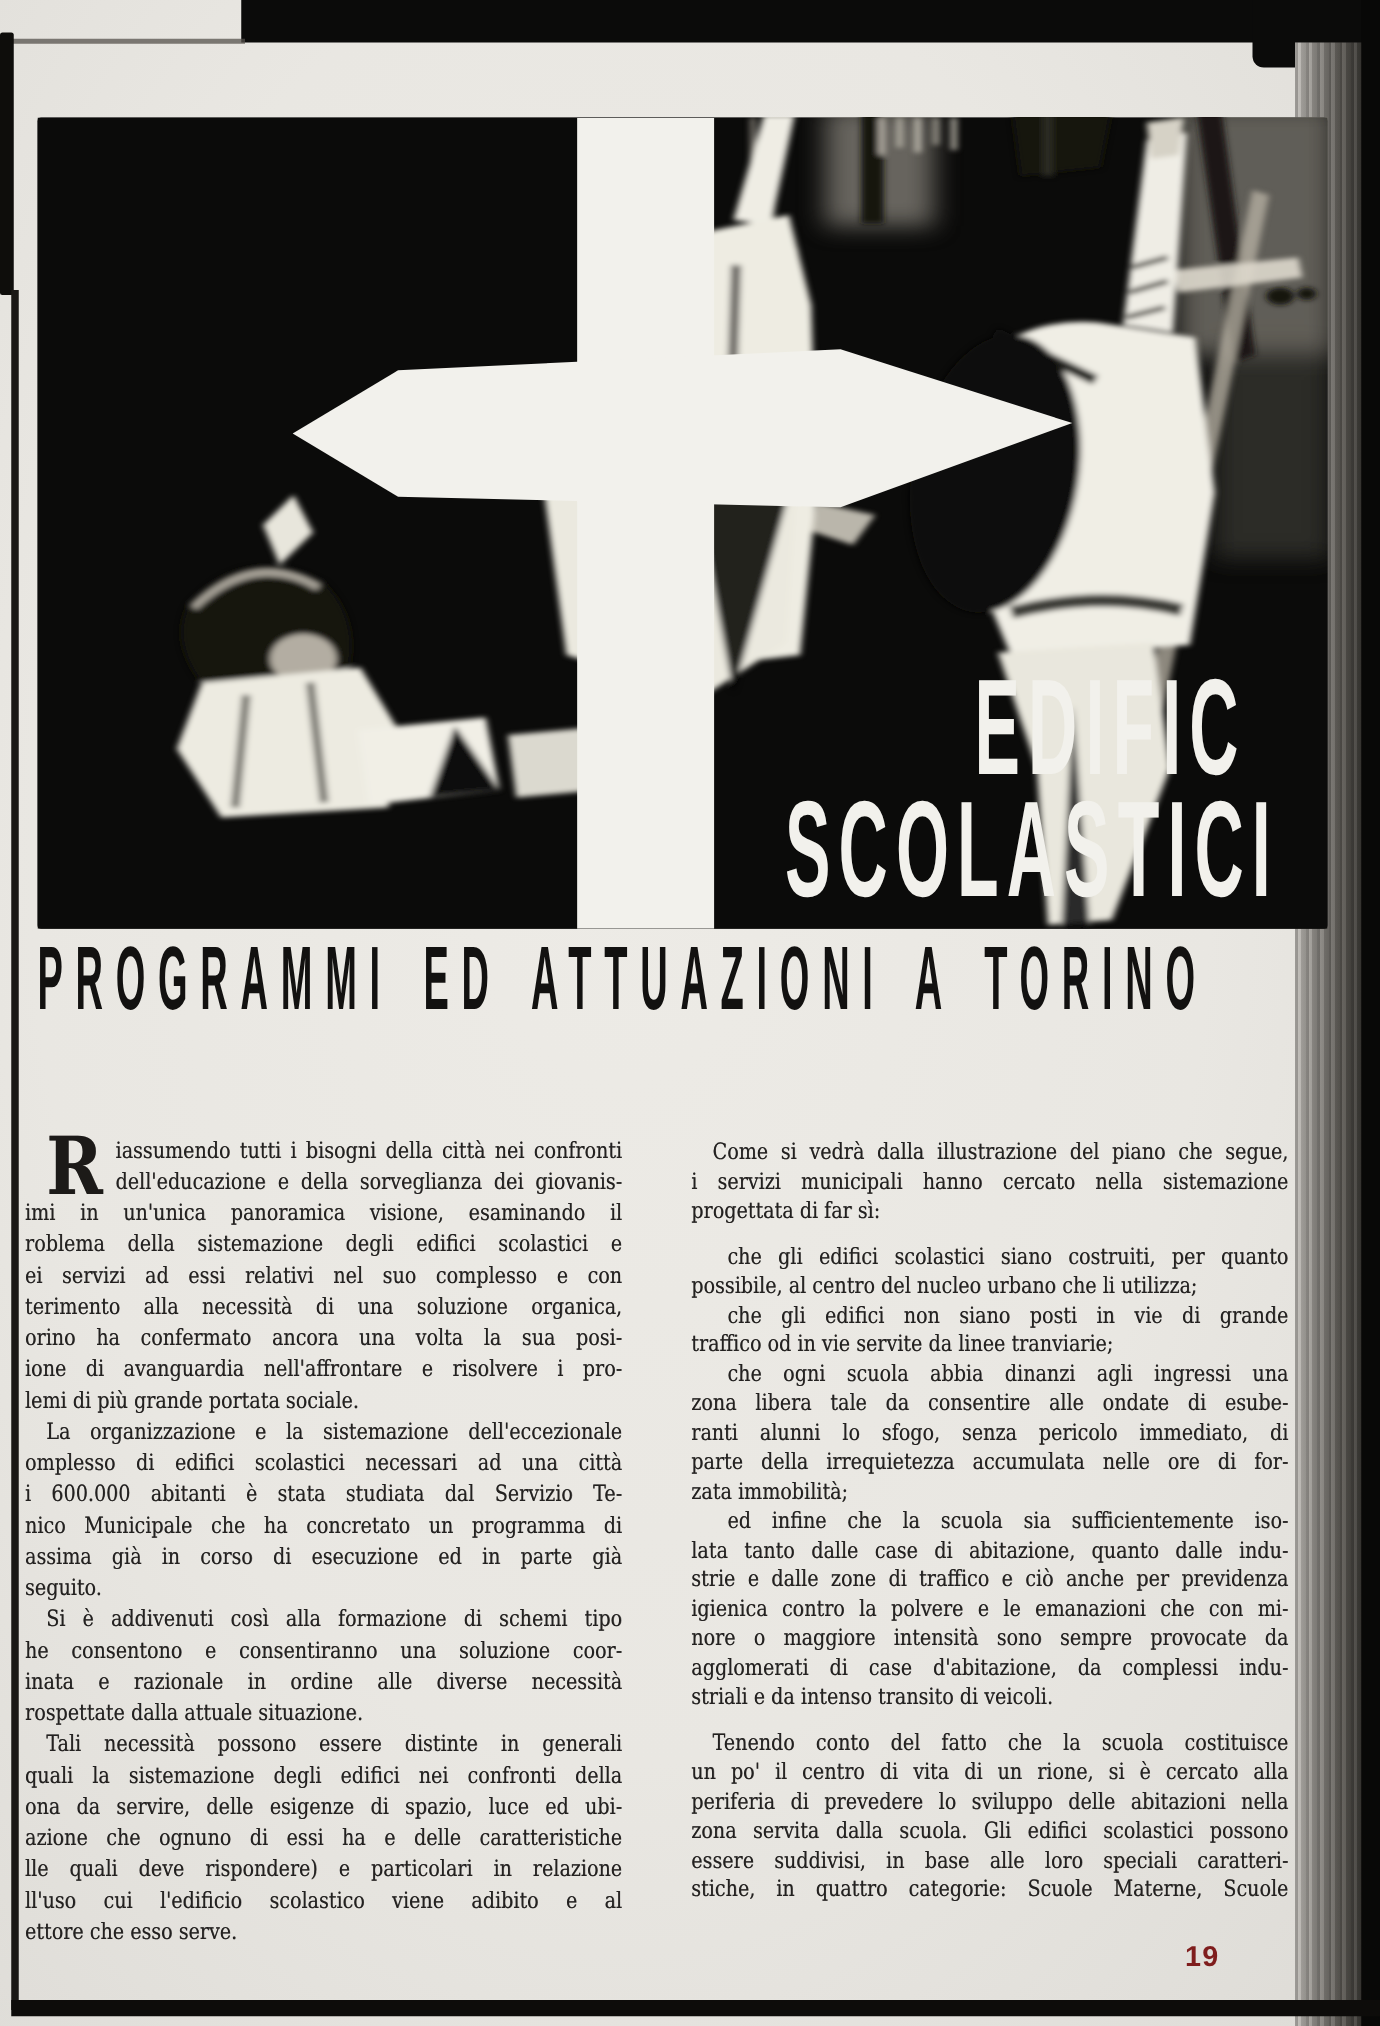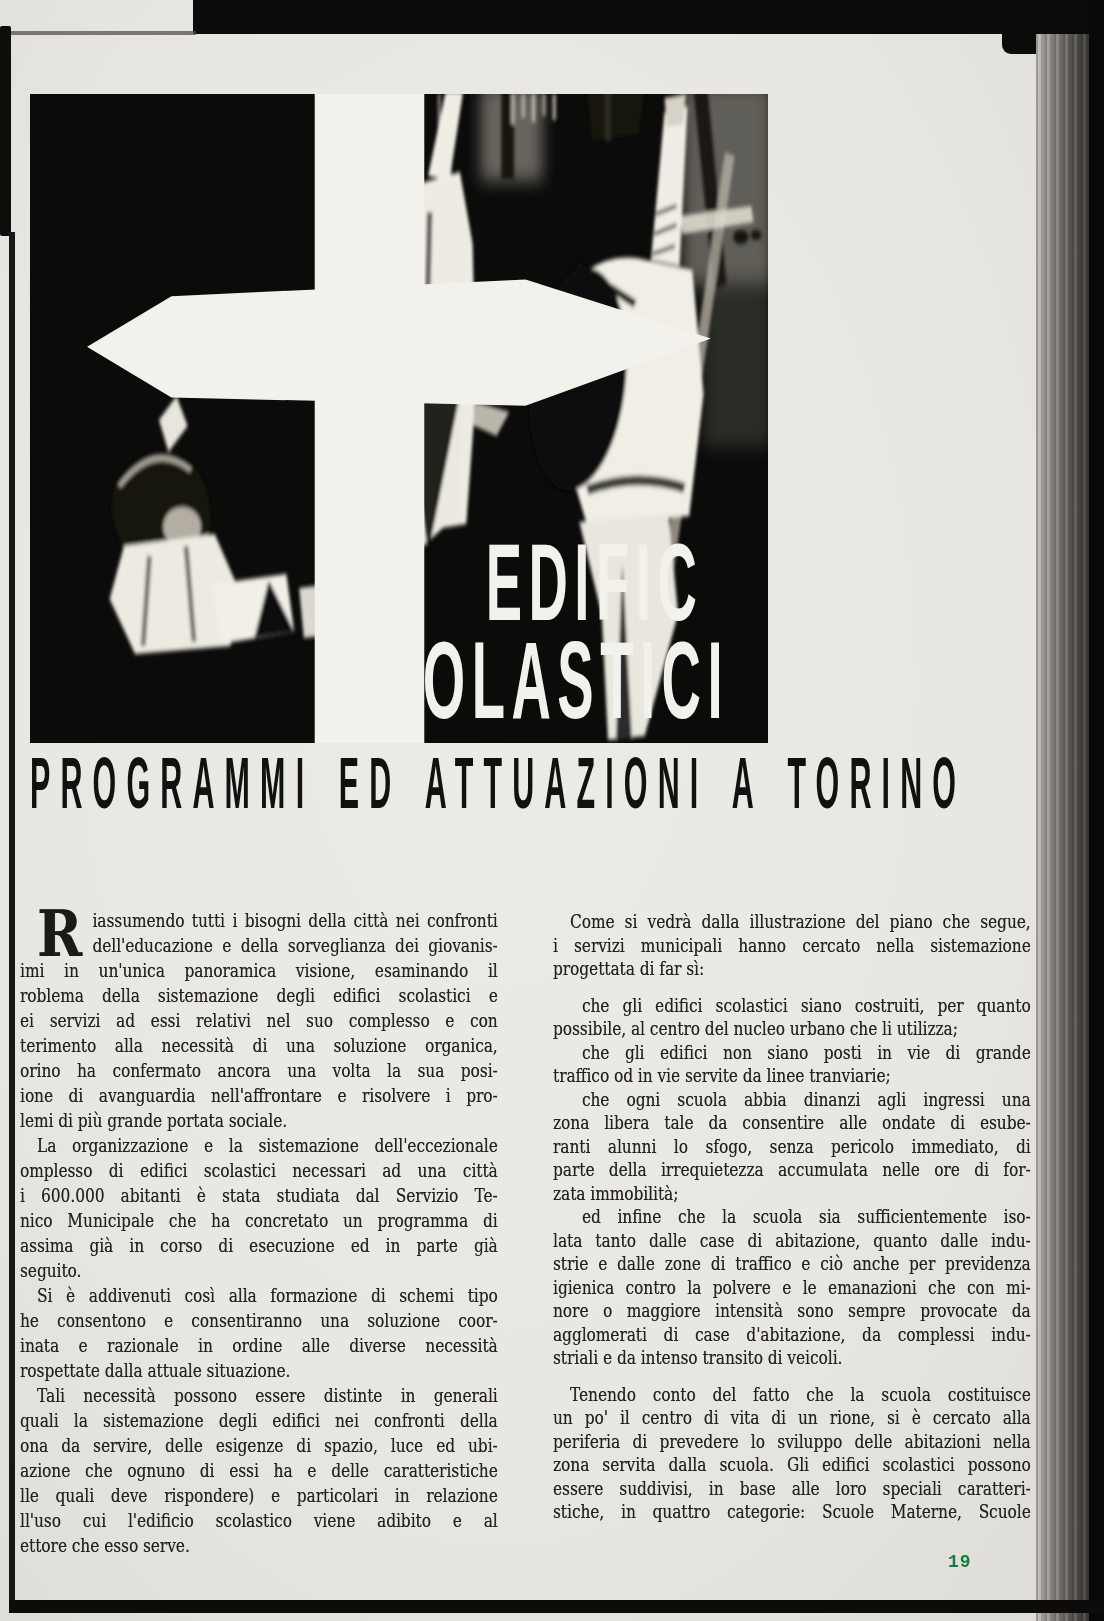--- a/index.html
+++ b/index.html
@@ -17,21 +17,21 @@
   .left-blob{position:absolute;left:0;top:26px;width:11px;height:210px;background:#0e0d0b;border-radius:2px;}
   .left-line{position:absolute;left:9px;top:232px;width:6px;height:1376px;background:#1a1815;}
   .bottom-line{position:absolute;left:9px;top:1600px;width:1095px;height:13px;background:#0d0c0a;}
   .edge-strip{position:absolute;left:1036px;top:34px;width:68px;height:1587px;
     background:
       repeating-linear-gradient(90deg, rgba(0,0,0,.20) 0 2px, rgba(255,255,255,.07) 2px 5px, rgba(0,0,0,.12) 5px 9px),
       linear-gradient(90deg,#c3c0bb 0%,#8f8c87 25%,#605d58 52%,#3b3935 78%,#191816 100%);}
   .edge-black{position:absolute;left:1089px;top:0;width:15px;height:1621px;background:#080807;}
 
   
-  .photo{position:absolute;left:30px;top:94px;width:738px;height:649px;background:#0b0b0a;border-radius:3px;}
+  .photo{position:absolute;left:30px;top:94px;width:1032px;height:649px;background:#0b0b0a;border-radius:3px;}
   .photo svg{position:absolute;left:0;top:0;width:100%;height:100%;}
 
   
   .title-line{position:absolute;color:#f2f1ec;font-family:"Liberation Sans", sans-serif;
     font-weight:bold;font-size:109px;line-height:109px;letter-spacing:13px;white-space:nowrap;
     transform:scaleX(.5);transform-origin:100% 50%;}
   .title-l1{right:65px;top:434px;}
   .title-l2{right:39px;top:532px;}
   .plane-glyph{position:absolute;left:848px;top:453px;width:74px;height:77px;}
 
@@ -47,22 +47,22 @@
   .col-right{left:553px;top:910px;line-height:23.5px;}
   .para{margin:0;}
   .para.gap{margin-top:13px;}
   .line{text-align:justify;text-align-last:justify;}
   .line.last{text-align-last:left;}
   .line.ind{text-indent:20px;}
   .line.ind2{text-indent:34px;}
   .dropcap{float:left;font-family:"DejaVu Serif", serif;font-weight:bold;
     font-size:64px;line-height:46px;margin:3px 12px 0 20px;color:#1c1a18;}
 
-  .page-num{position:absolute;left:948px;top:1552px;font-family:Liberation Mono, monospace;
-    font-weight:bold;font-size:18px;color:#15803d;letter-spacing:1px;}
+  .page-num{position:absolute;left:948px;top:1552px;font-family:Liberation Sans, sans-serif;
+    font-weight:bold;font-size:23px;color:#7f1d1d;letter-spacing:1px;}
 </style>
 </head>
 <body>
 
 <div class="top-bar"></div>
 <div class="top-corner"></div>
 <div class="top-smudge"></div>
 <div class="left-blob"></div>
 <div class="left-line"></div>
 <div class="edge-strip"></div>

